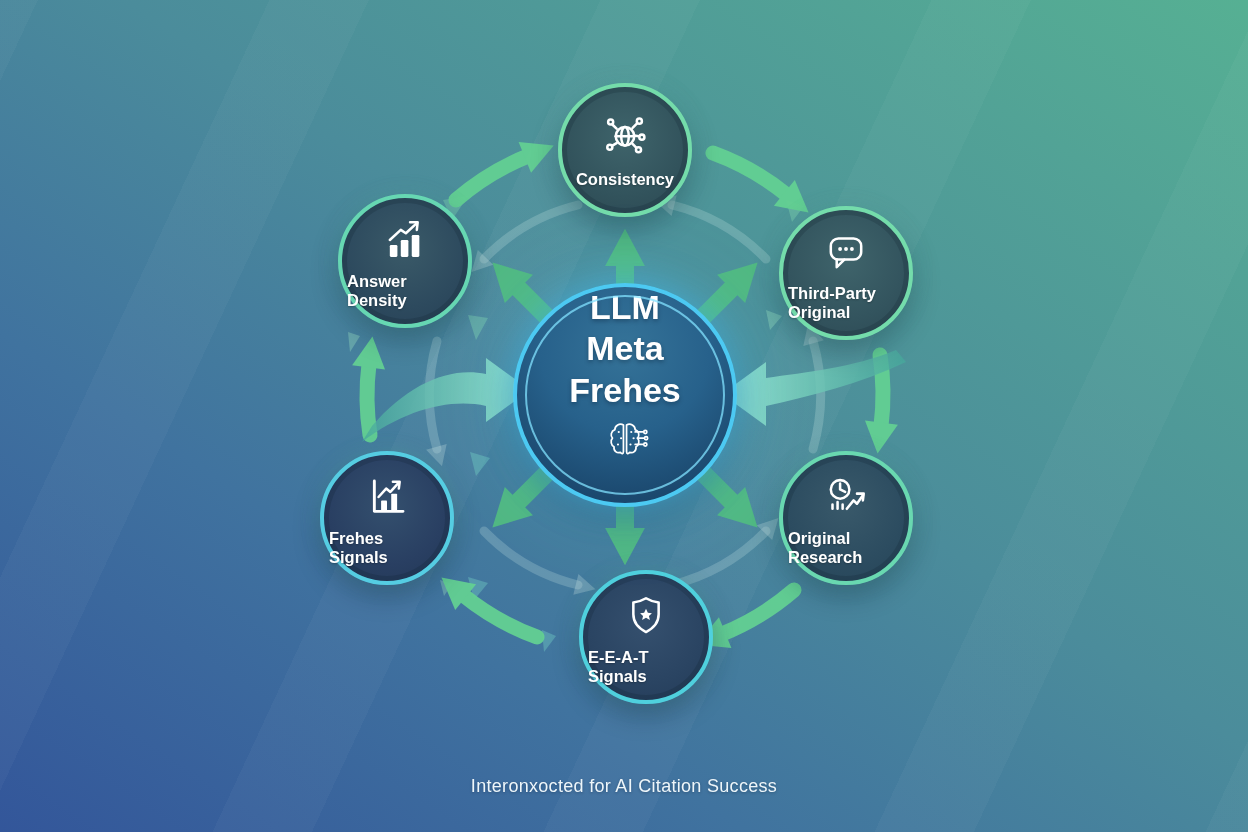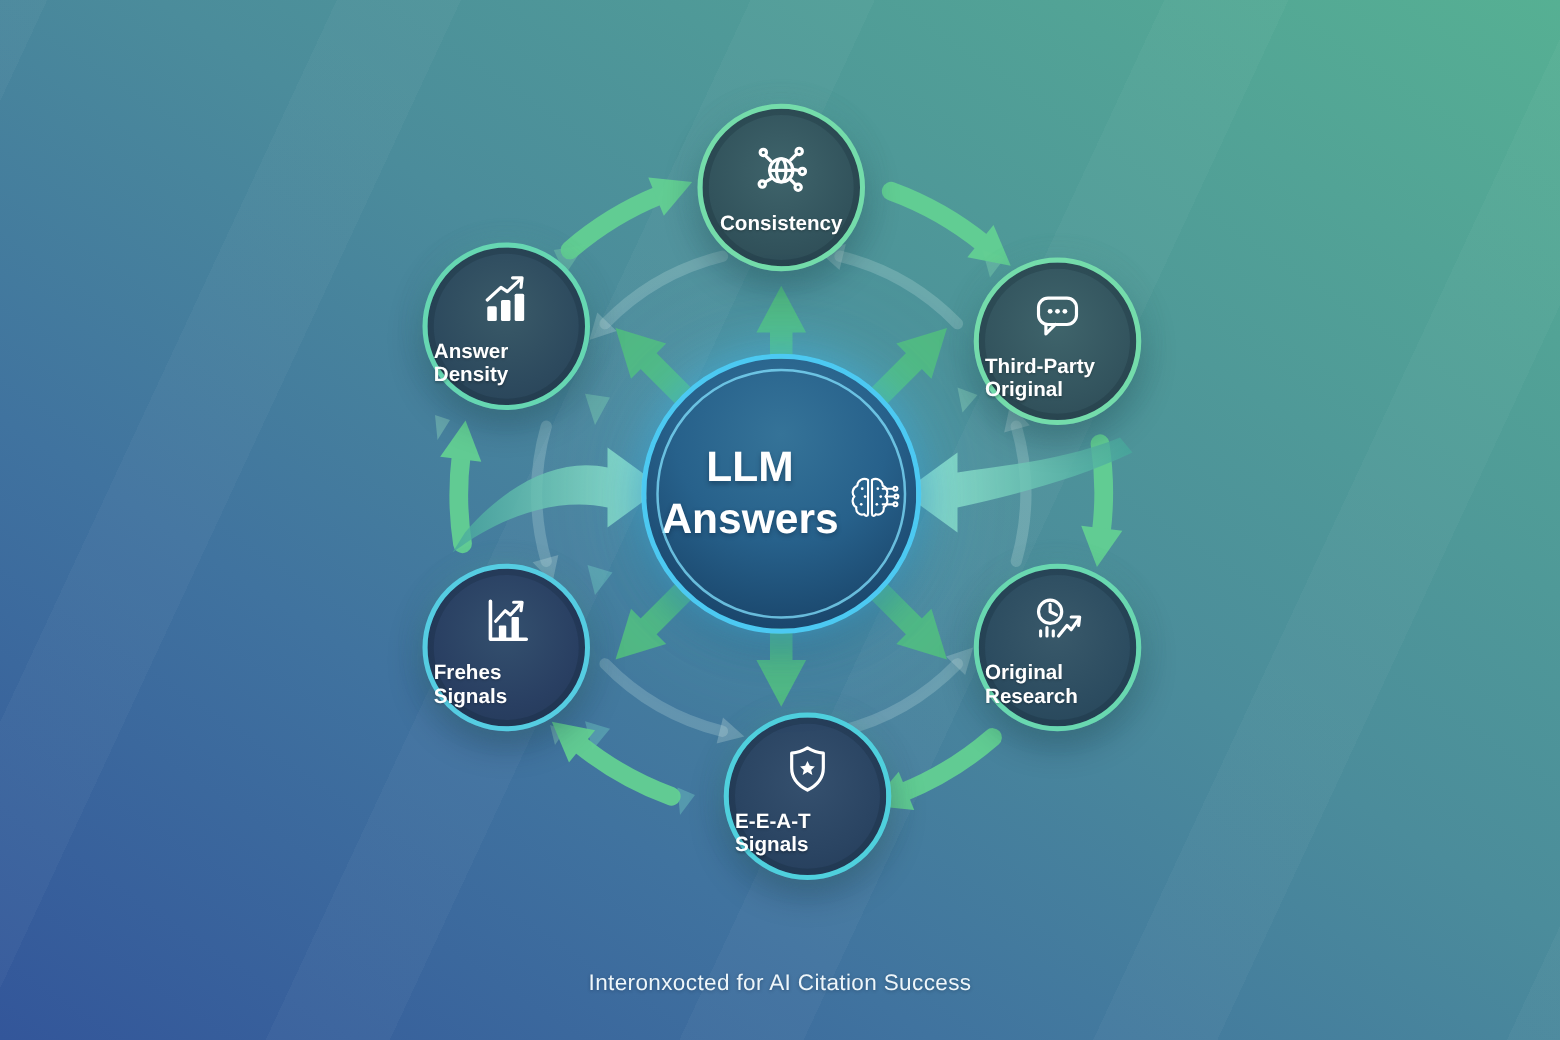--- a/index.html
+++ b/index.html
@@ -22,28 +22,28 @@
   }
   .node-label{
     color:#fff;font-weight:bold;font-size:16.5px;line-height:1.18;
     max-width:116px;margin-top:4px;text-shadow:0 1px 2px rgba(0,0,0,0.25);
   }
   .node-icon{height:56px;display:flex;align-items:center;justify-content:center;}
   .n-consistency{left:558px;top:83px;background:radial-gradient(circle at 50% 40%,#3f646b,#32535c 60%,#2b4751);}
   .n-thirdparty {left:779px;top:206px;background:radial-gradient(circle at 50% 40%,#3f646b,#33545e 60%,#2b4752);}
   .n-original   {left:779px;top:451px;background:radial-gradient(circle at 50% 40%,#39596a,#2c4c60 60%,#254356);}
   .n-eeat       {left:579px;top:570px;background:radial-gradient(circle at 50% 40%,#35506e,#2a4462 60%,#233a57);}
-  .n-frehes     {left:338px;top:451px;background:radial-gradient(circle at 50% 40%,#34506e,#293f62 60%,#223755);}
+  .n-frehes     {left:320px;top:451px;background:radial-gradient(circle at 50% 40%,#34506e,#293f62 60%,#223755);}
   .n-density    {left:338px;top:194px;background:radial-gradient(circle at 50% 40%,#3a5a68,#2d4a5e 60%,#263f55);}
   .center-circle{
     position:absolute;left:513px;top:283px;width:224px;height:224px;border-radius:50%;
     box-sizing:border-box;border:4px solid #4cc9f2;z-index:3;
     background:radial-gradient(circle at 50% 28%,#357398,#27618b 45%,#1b486e 80%,#163f63);
     box-shadow:0 0 34px rgba(80,205,255,0.55),0 0 80px rgba(80,205,255,0.25),0 12px 30px rgba(5,20,40,0.35);
-    display:flex;align-items:center;justify-content:center;
+    display:flex;flex-direction:column;align-items:center;
   }
   .center-circle::after{
     content:"";position:absolute;left:8px;top:8px;right:8px;bottom:8px;
     border:2px solid rgba(130,225,255,0.75);border-radius:50%;pointer-events:none;
   }
   .center-text{
     color:#fff;font-weight:bold;font-size:34px;line-height:1.22;text-align:center;
     text-shadow:0 2px 4px rgba(0,20,40,0.35);
   }
   .center-icon{margin-top:6px;}
@@ -202,21 +202,22 @@
       <path d="M14 32 L27 20 L33 24 L46 12"></path>
       <path d="M38 11 L47 11 L46 20"></path>
     </svg>
   </div>
   <div class="node-label">Answer Density</div>
 </div>
 
 <div class="center-circle">
   <div class="center-text">
     <div>LLM</div>
-    <div>Answers</div>
+    <div>Meta</div>
+    <div>Frehes</div>
   </div>
   <div class="center-icon">
     <svg class="icon" width="50" height="44" viewBox="0 0 64 56" fill="none" stroke="#fff" stroke-width="2.2" stroke-linecap="round" stroke-linejoin="round">
       <path d="M30,10 C25,7 19,11 19,16 C14,18 13,24 16,27 C13,30 14,36 18,38 C17,43 22,47 26,45 C28,48 30,47 30,44 Z"></path>
       <path d="M34,10 C39,7 45,11 45,16 C50,18 51,24 48,27 C51,30 50,36 46,38 C47,43 42,47 38,45 C36,48 34,47 34,44 Z"></path>
       <circle cx="24" cy="19" r="1.4" fill="#fff" stroke="none"></circle>
       <circle cx="27" cy="27" r="1.4" fill="#fff" stroke="none"></circle>
       <circle cx="23" cy="35" r="1.4" fill="#fff" stroke="none"></circle>
       <circle cx="40" cy="19" r="1.4" fill="#fff" stroke="none"></circle>
       <circle cx="43" cy="27" r="1.4" fill="#fff" stroke="none"></circle>

